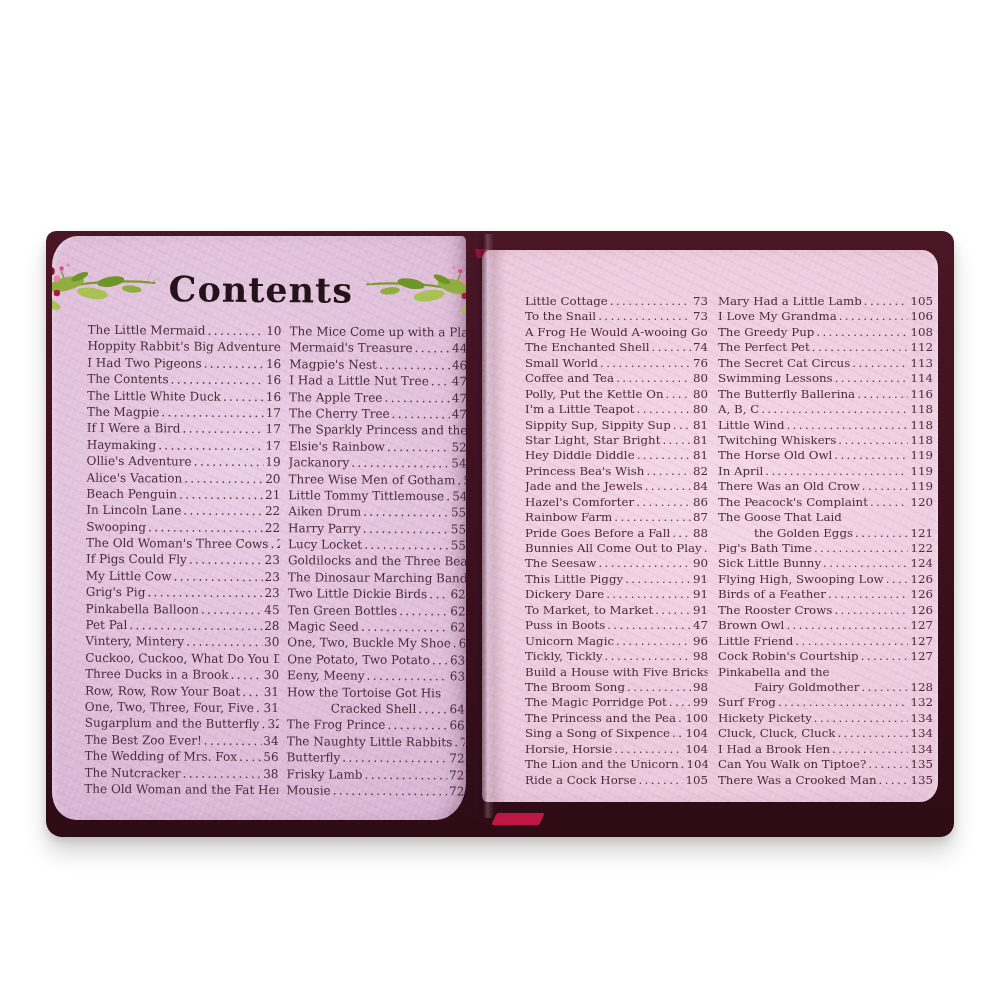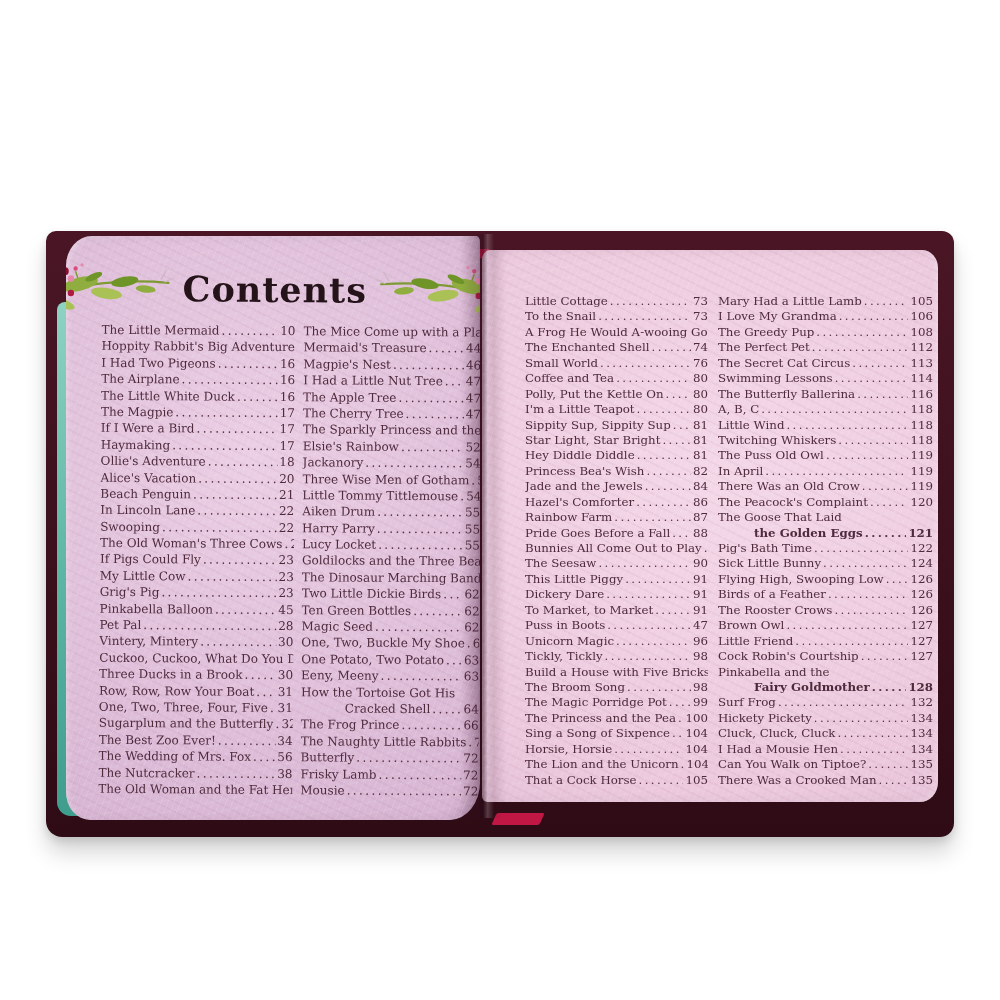--- a/index.html
+++ b/index.html
@@ -25,21 +25,21 @@
     background:var(--red-edge);transform:skewX(-24deg);border-radius:2px;}
   .red-edge-top{position:absolute;left:476px;top:249px;width:14px;height:9px;
     background:#a31338;transform:skewX(14deg);}
 
   .page{position:absolute;overflow:hidden;}
   .page::before{content:"";position:absolute;inset:0;border-radius:inherit;pointer-events:none;
     background-image:
       repeating-linear-gradient(112deg,rgba(255,255,255,0.10) 0 1px,transparent 1px 6px),
       repeating-linear-gradient(26deg,rgba(130,70,120,0.05) 0 2px,transparent 2px 9px),
       repeating-linear-gradient(168deg,rgba(255,255,255,0.06) 0 2px,transparent 2px 11px);}
-  .page-left{left:66px;top:236px;width:414px;height:584px;
+  .page-left{left:52px;top:236px;width:414px;height:584px;
     background:radial-gradient(130% 95% at 45% 38%,#ebcfe4 0%,var(--left-page) 55%,#cfaccb 100%);
     border-radius:26px 4px 30px 24px / 30px 6px 38px 28px;
     box-shadow:inset -14px 0 18px -10px rgba(60,16,44,0.35), inset 4px 2px 10px -6px rgba(255,255,255,0.7);}
   .page-right{left:482px;top:250px;width:456px;height:552px;
     background:radial-gradient(130% 95% at 52% 42%,#f4d8e8 0%,var(--right-page) 58%,#dcb6ce 100%);
     border-radius:8px 16px 18px 6px / 10px 18px 20px 6px;
     box-shadow:inset 16px 0 20px -12px rgba(60,16,44,0.35), inset -4px -2px 10px -6px rgba(255,255,255,0.6);}
   .gutter{position:absolute;left:460px;top:234px;width:46px;height:584px;pointer-events:none;z-index:5;
     background:linear-gradient(90deg,rgba(56,16,42,0) 0%,rgba(56,16,42,0.16) 38%,rgba(28,7,20,0.32) 50%,rgba(255,246,252,0.20) 60%,rgba(56,16,42,0.07) 74%,rgba(56,16,42,0) 100%);}
 
@@ -64,21 +64,21 @@
 
   .entry{display:flex;align-items:baseline;overflow:hidden;}
   .page-left .entry{height:16.4px;font-size:12px;}
   .page-right .entry{height:15.45px;font-size:11.8px;}
   .entry .t{flex:0 0 auto;white-space:nowrap;}
   .entry .dots{flex:1 1 auto;overflow:hidden;white-space:nowrap;min-width:4px;
     letter-spacing:2.4px;margin:0 2px;opacity:0.95;}
   .entry .dots::after{content:"..........................................................................";}
   .entry .p{flex:0 0 auto;white-space:nowrap;}
   .entry.indent{padding-left:44px;}
-  .col-4 .entry.indent{padding-left:36px;font-weight:bold;}
+  .col-4 .entry.indent{padding-left:36px;}
 </style>
 </head>
 <body>
 
 <div class="scene">
   <div class="cover"></div>
   <div class="teal-edge"></div>
   <div class="red-edge-top"></div>
   <div class="red-edge"></div>
 
@@ -155,21 +155,21 @@
 
             </div>
 
             <div class="entry">
               <span class="t">I Had Two Pigeons</span>
               <span class="dots"></span>
               <span class="p">16</span>
             </div>
 
             <div class="entry">
-              <span class="t">The Airplane</span>
+              <span class="t">The Contents</span>
               <span class="dots"></span>
               <span class="p">16</span>
             </div>
 
             <div class="entry">
               <span class="t">The Little White Duck</span>
               <span class="dots"></span>
               <span class="p">16</span>
             </div>
 
@@ -187,21 +187,21 @@
 
             <div class="entry">
               <span class="t">Haymaking</span>
               <span class="dots"></span>
               <span class="p">17</span>
             </div>
 
             <div class="entry">
               <span class="t">Ollie's Adventure</span>
               <span class="dots"></span>
-              <span class="p">18</span>
+              <span class="p">19</span>
             </div>
 
             <div class="entry">
               <span class="t">Alice's Vacation</span>
               <span class="dots"></span>
               <span class="p">20</span>
             </div>
 
             <div class="entry">
               <span class="t">Beach Penguin</span>
@@ -673,21 +673,21 @@
               <span class="p">104</span>
             </div>
 
             <div class="entry">
               <span class="t">The Lion and the Unicorn</span>
               <span class="dots"></span>
               <span class="p">104</span>
             </div>
 
             <div class="entry">
-              <span class="t">That a Cock Horse</span>
+              <span class="t">Ride a Cock Horse</span>
               <span class="dots"></span>
               <span class="p">105</span>
             </div>
           </div>
         <div class="col col-4">
 
             <div class="entry">
               <span class="t">Mary Had a Little Lamb</span>
               <span class="dots"></span>
               <span class="p">105</span>
@@ -741,21 +741,21 @@
               <span class="p">118</span>
             </div>
 
             <div class="entry">
               <span class="t">Twitching Whiskers</span>
               <span class="dots"></span>
               <span class="p">118</span>
             </div>
 
             <div class="entry">
-              <span class="t">The Puss Old Owl</span>
+              <span class="t">The Horse Old Owl</span>
               <span class="dots"></span>
               <span class="p">119</span>
             </div>
 
             <div class="entry">
               <span class="t">In April</span>
               <span class="dots"></span>
               <span class="p">119</span>
             </div>
 
@@ -853,21 +853,21 @@
               <span class="p">134</span>
             </div>
 
             <div class="entry">
               <span class="t">Cluck, Cluck, Cluck</span>
               <span class="dots"></span>
               <span class="p">134</span>
             </div>
 
             <div class="entry">
-              <span class="t">I Had a Mousie Hen</span>
+              <span class="t">I Had a Brook Hen</span>
               <span class="dots"></span>
               <span class="p">134</span>
             </div>
 
             <div class="entry">
               <span class="t">Can You Walk on Tiptoe?</span>
               <span class="dots"></span>
               <span class="p">135</span>
             </div>
 

